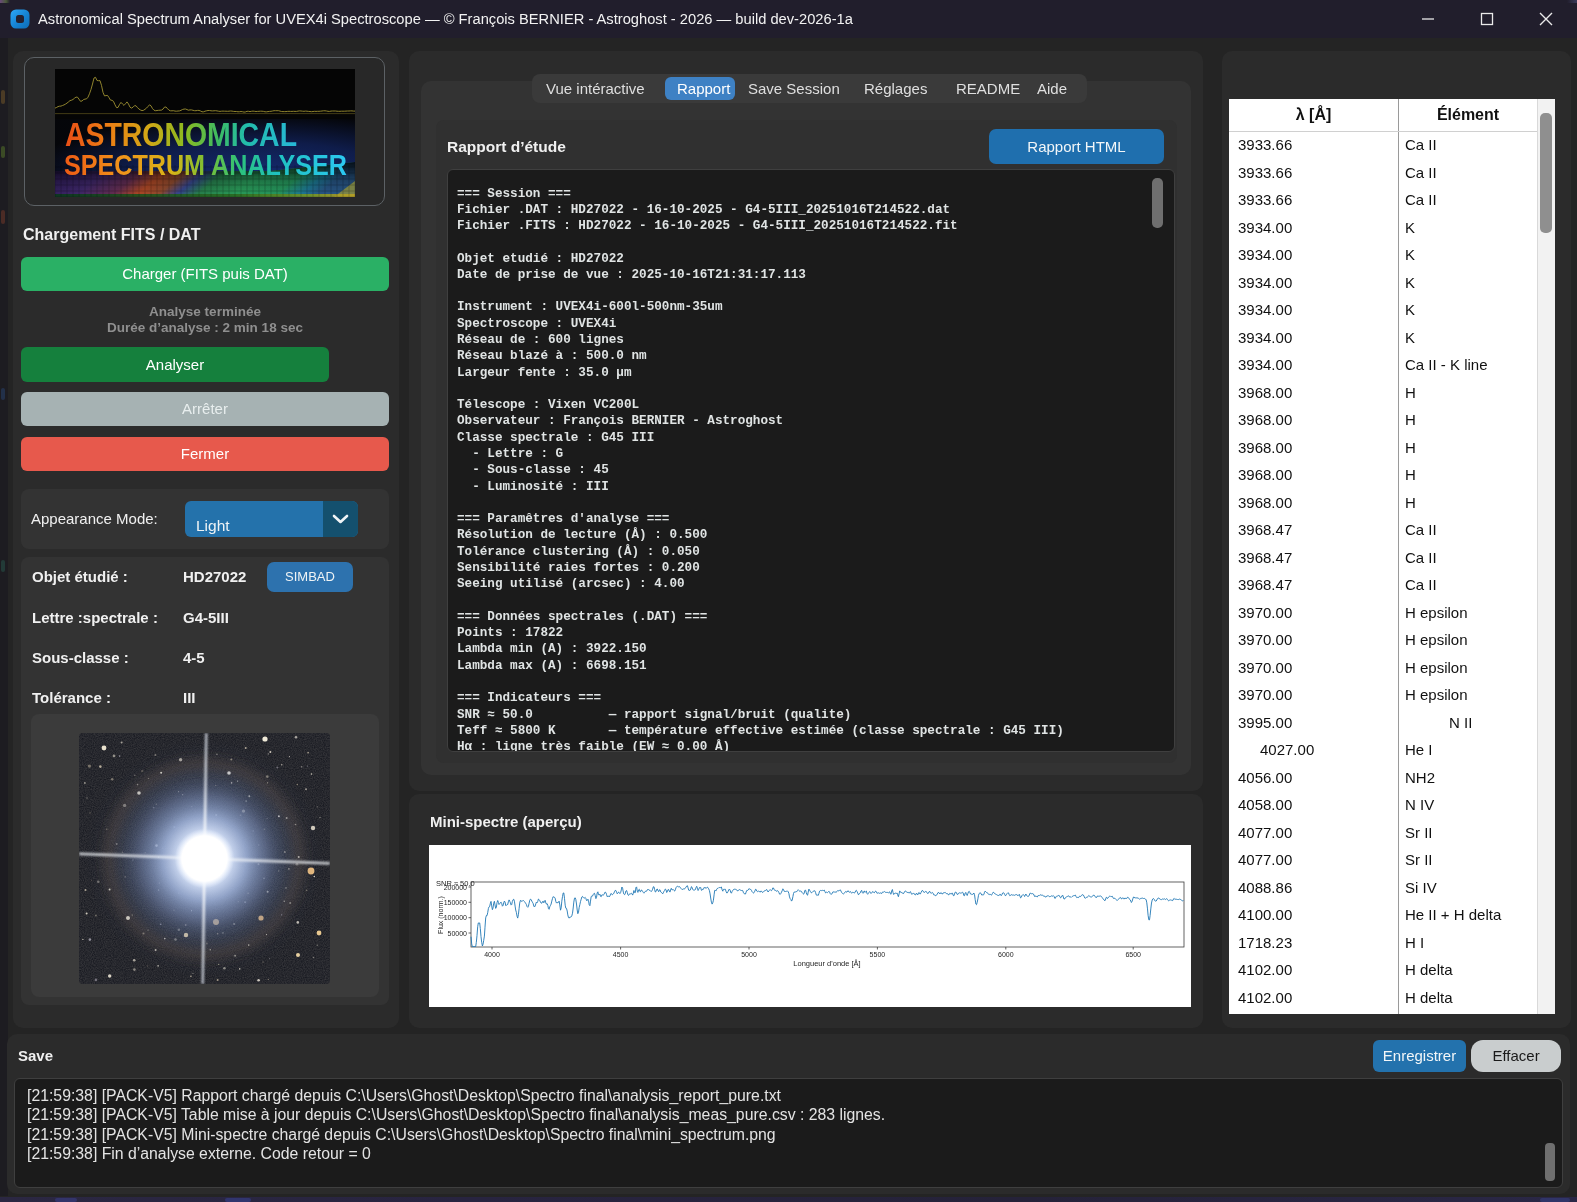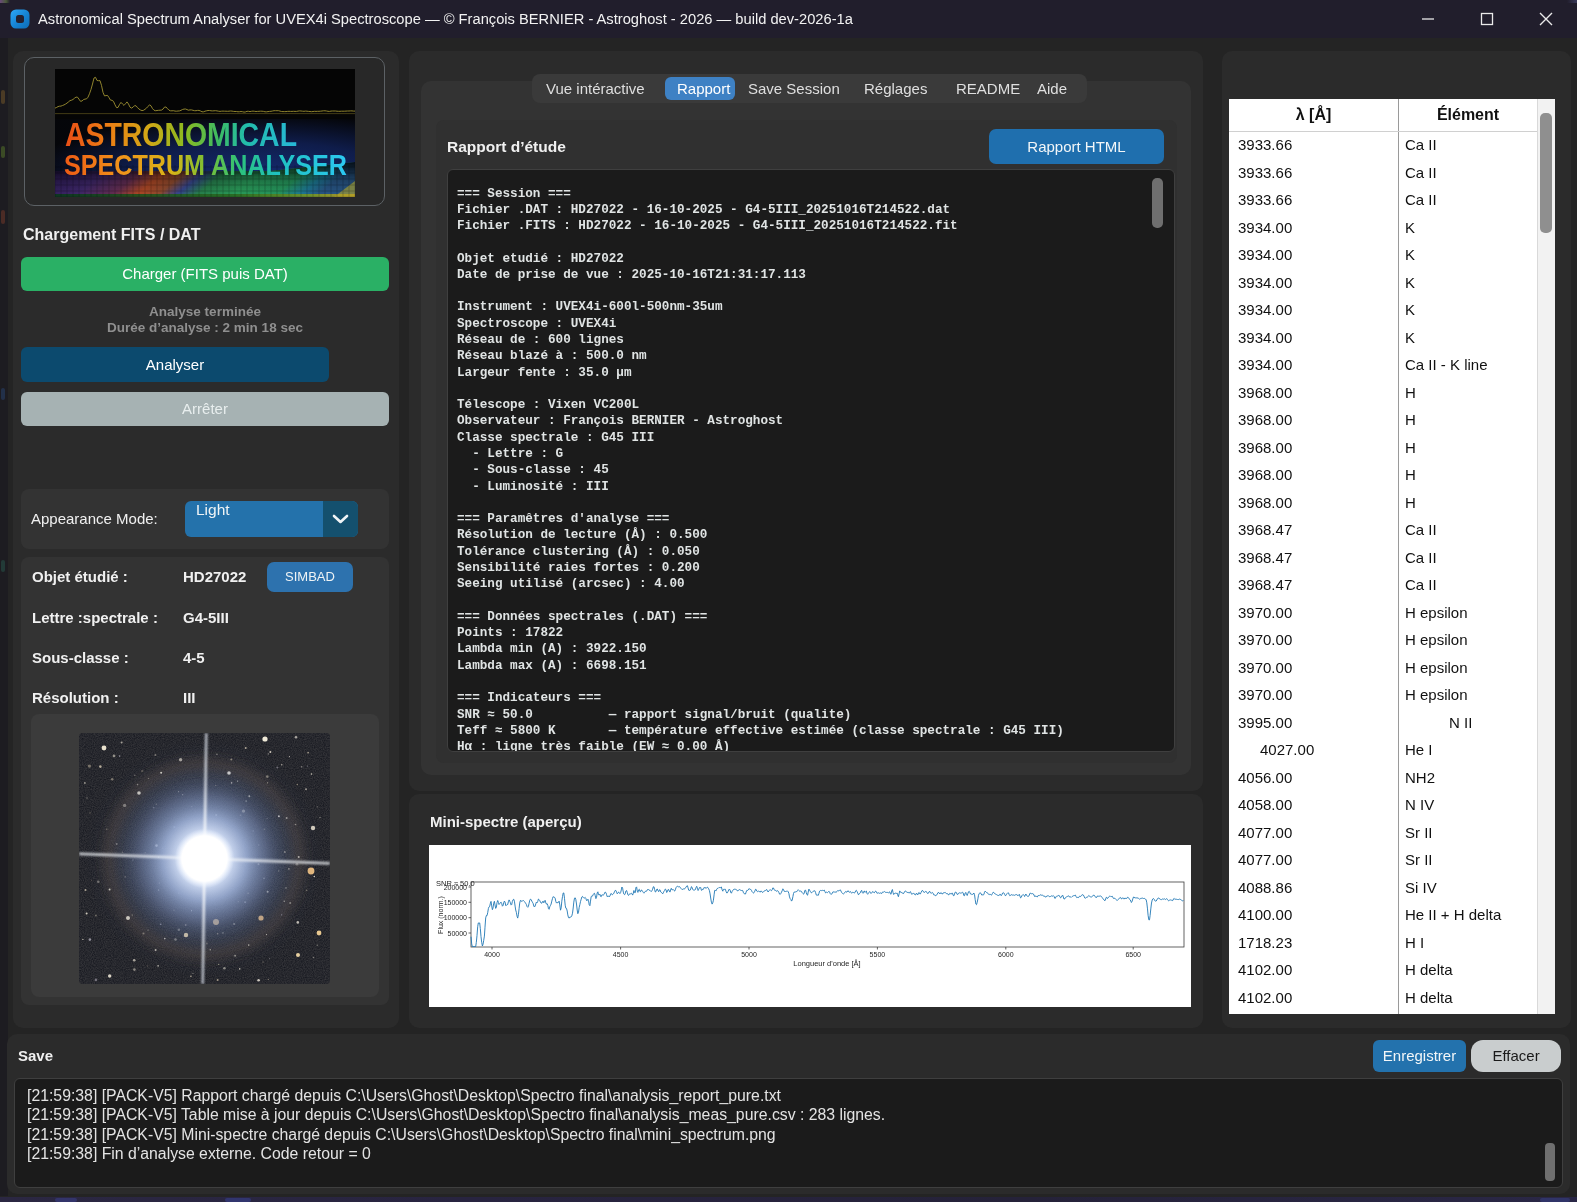--- a/index.html
+++ b/index.html
@@ -169,40 +169,41 @@
 <line x1="0" y1="116" x2="300" y2="116"></line>
 <line x1="0" y1="122" x2="300" y2="122"></line>
 <line x1="0" y1="128" x2="300" y2="128"></line>
 </g>
 <text x="10" y="77" font-family="Liberation Sans, sans-serif" font-weight="bold" font-size="34" fill="url(#lg1)" textLength="232" lengthAdjust="spacingAndGlyphs">ASTRONOMICAL</text>
 <text x="9" y="106" font-family="Liberation Sans, sans-serif" font-weight="bold" font-size="30" fill="url(#lg2)" textLength="283" lengthAdjust="spacingAndGlyphs">SPECTRUM ANALYSER</text>
 </svg></div>
 <div class="abs blab" style="left:23px;top:226px;font-size:16px;">Chargement FITS / DAT</div>
 <div class="abs btn" style="left:21px;top:257px;width:368px;height:34px;line-height:34px;background:#2ab065;">Charger (FITS puis DAT)</div>
 <div class="abs" style="left:21px;top:304px;width:368px;text-align:center;color:#8f8f8f;font-size:13.5px;font-weight:bold;line-height:15.5px;">Analyse terminée<br>Durée d’analyse : 2 min 18 sec</div>
-<div class="abs btn" style="left:21px;top:347px;width:308px;height:35px;line-height:35px;background:#0c4a6e;">Analyser</div>
+<div class="abs btn" style="left:21px;top:347px;width:308px;height:35px;line-height:35px;background:#15803d;">Analyser</div>
 <div class="abs btn" style="left:21px;top:392px;width:368px;height:34px;line-height:34px;background:#a6b2b3;color:#e8eeee;">Arrêter</div>
+<div class="abs btn" style="left:21px;top:437px;width:368px;height:34px;line-height:34px;background:#e7594c;">Fermer</div>
 <div class="abs sub" style="left:21px;top:489px;width:368px;height:60px;"></div>
 <div class="abs" style="left:31px;top:510px;color:#f0f0f0;font-size:15px;">Appearance Mode:</div>
 <div class="abs" style="left:185px;top:501px;width:173px;height:36px;border-radius:6px;background:#2472ab;overflow:hidden;">
   <div class="abs" style="left:138px;top:0;width:35px;height:36px;background:#14506e;"></div>
   <svg class="abs" style="left:138px;top:0;" width="35" height="36" viewBox="0 0 35 36">
         <path d="M 11 15 L 17.5 21 L 24 15" fill="none" stroke="#f0f4f6" stroke-width="2.6" stroke-linecap="round" stroke-linejoin="round"></path>
       </svg>
-  <div class="abs" style="left:11px;top:0;color:#eef3f5;font-size:15.5px;">Light</div>
+  <div class="abs" style="left:11px;top:16px;color:#eef3f5;font-size:15.5px;">Light</div>
 </div>
 <div class="abs sub" style="left:21px;top:557px;width:368px;height:448px;"></div>
 <div class="abs blab" style="left:32px;top:568px;">Objet étudié :</div>
 <div class="abs blab" style="left:183px;top:568px;">HD27022</div>
 <div class="abs" style="left:267px;top:562px;width:86px;height:30px;border-radius:7px;background:#2d72ae;color:#eef3f5;font-size:13px;text-align:center;line-height:30px;">SIMBAD</div>
 <div class="abs blab" style="left:32px;top:609px;">Lettre :spectrale :</div>
 <div class="abs blab" style="left:183px;top:609px;">G4-5III</div>
 <div class="abs blab" style="left:32px;top:649px;">Sous-classe :</div>
 <div class="abs blab" style="left:183px;top:649px;">4-5</div>
-<div class="abs blab" style="left:32px;top:689px;">Résolution :</div>
+<div class="abs blab" style="left:32px;top:689px;">Tolérance :</div>
 <div class="abs blab" style="left:183px;top:689px;">III</div>
 <div class="abs" style="left:31px;top:714px;width:348px;height:283px;background:#3b3b3b;border-radius:8px;"></div>
 <div class="abs" style="left:79px;top:733px;width:251px;height:251px;border-radius:4px;overflow:hidden;"><svg width="251" height="251" viewBox="0 0 251 251">
 <defs>
 <radialGradient id="sglow" cx="0.5" cy="0.5" r="0.5">
 <stop offset="0" stop-color="#ffffff"></stop>
             <stop offset="0.2" stop-color="#f8fbff"></stop>
 <stop offset="0.34" stop-color="#cfdcf5" stop-opacity="0.9"></stop>
 <stop offset="0.55" stop-color="#8fa6d5" stop-opacity="0.55"></stop>
 <stop offset="0.78" stop-color="#55678f" stop-opacity="0.28"></stop>

